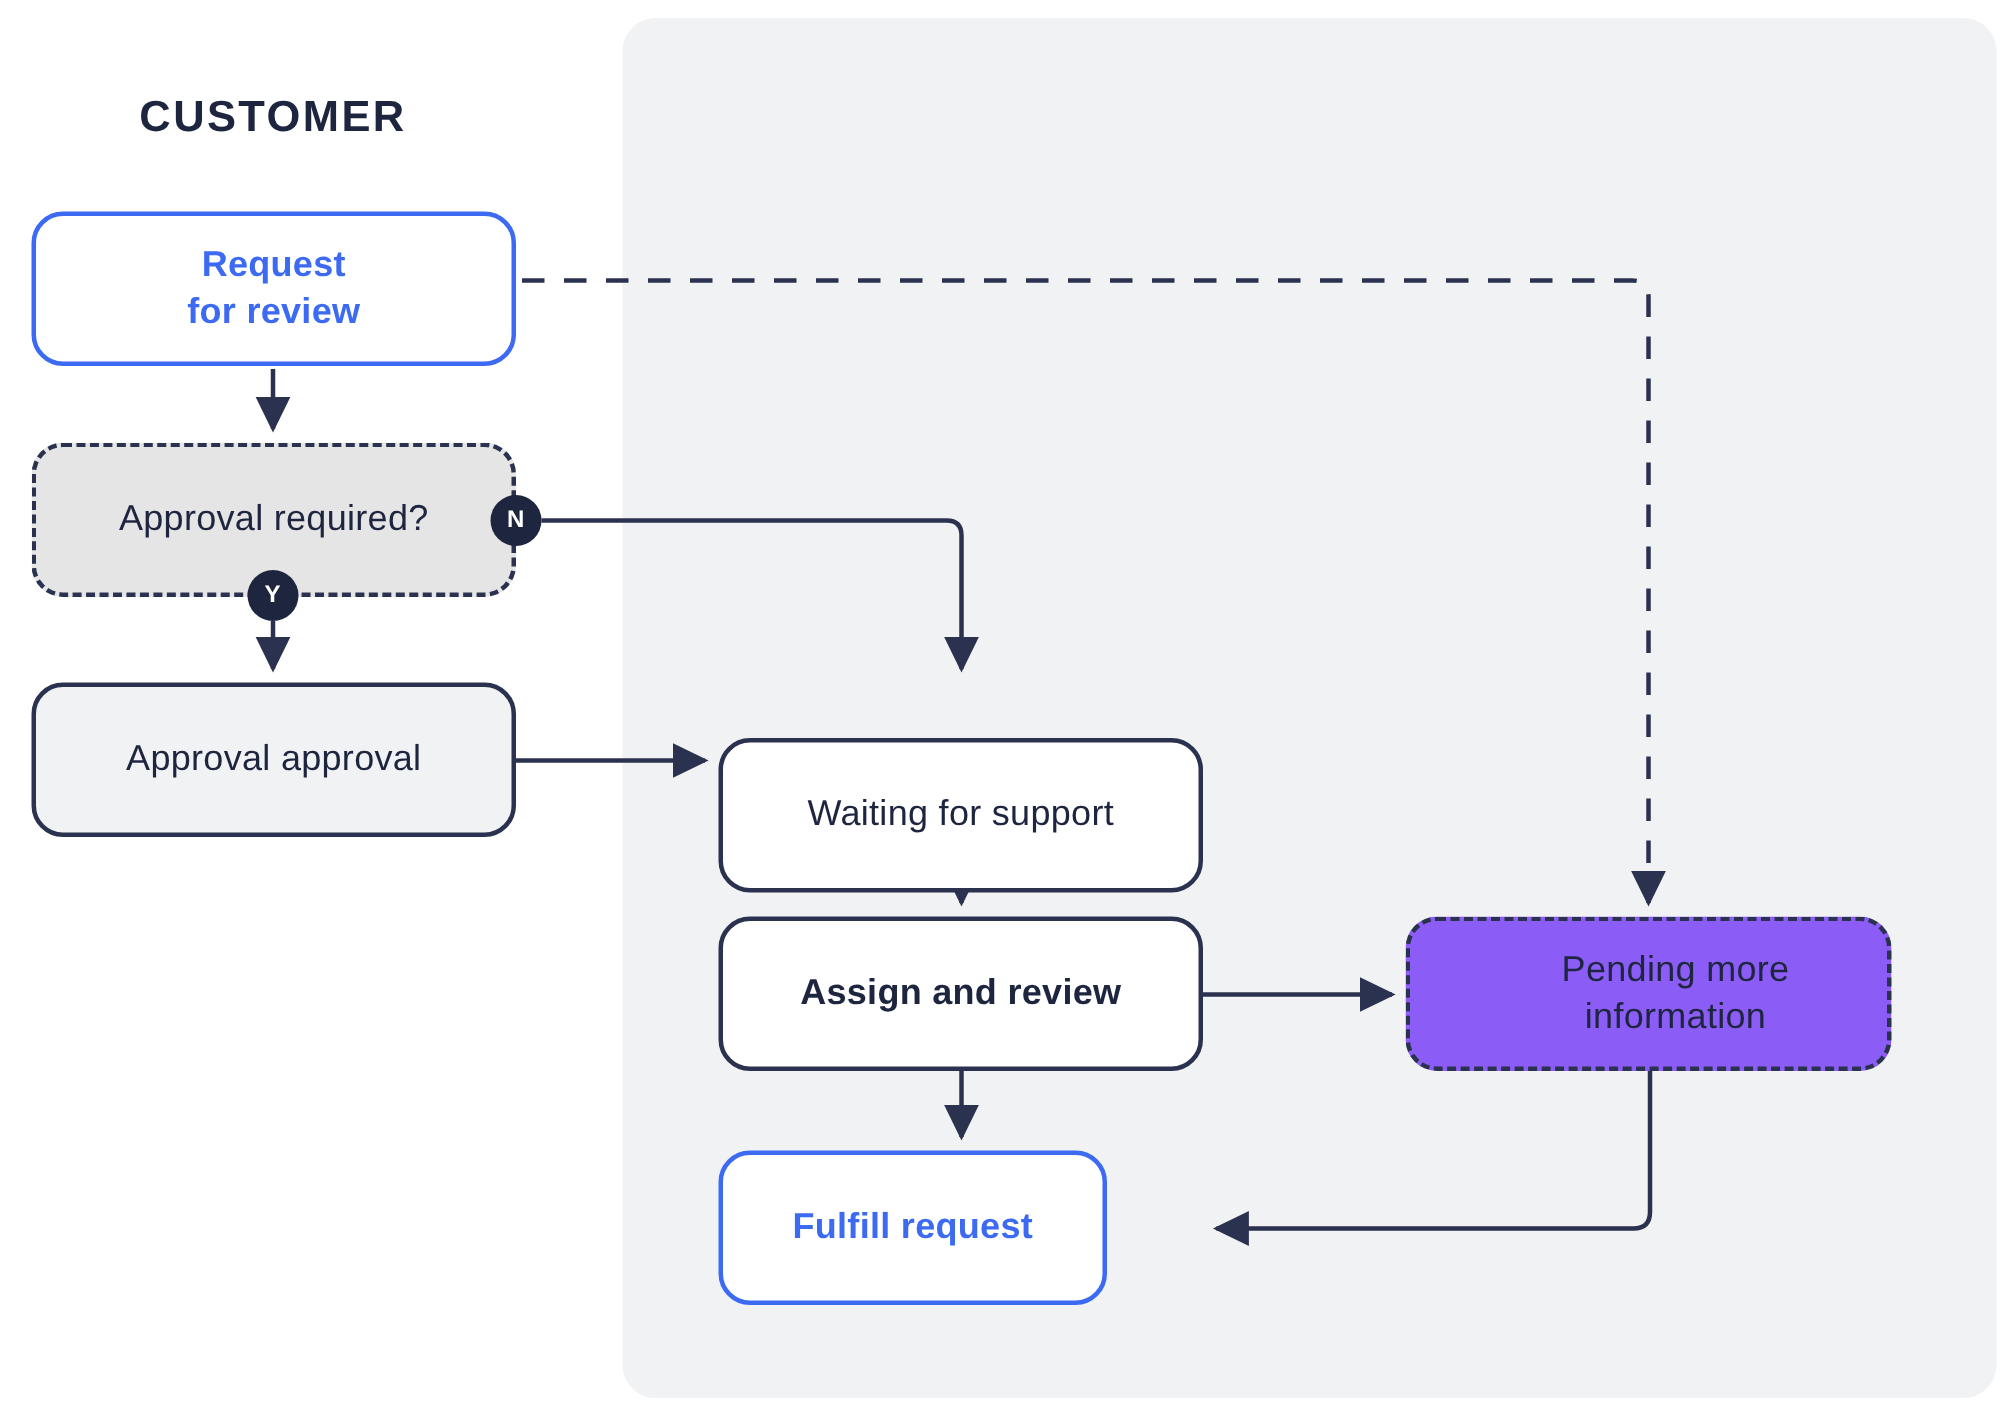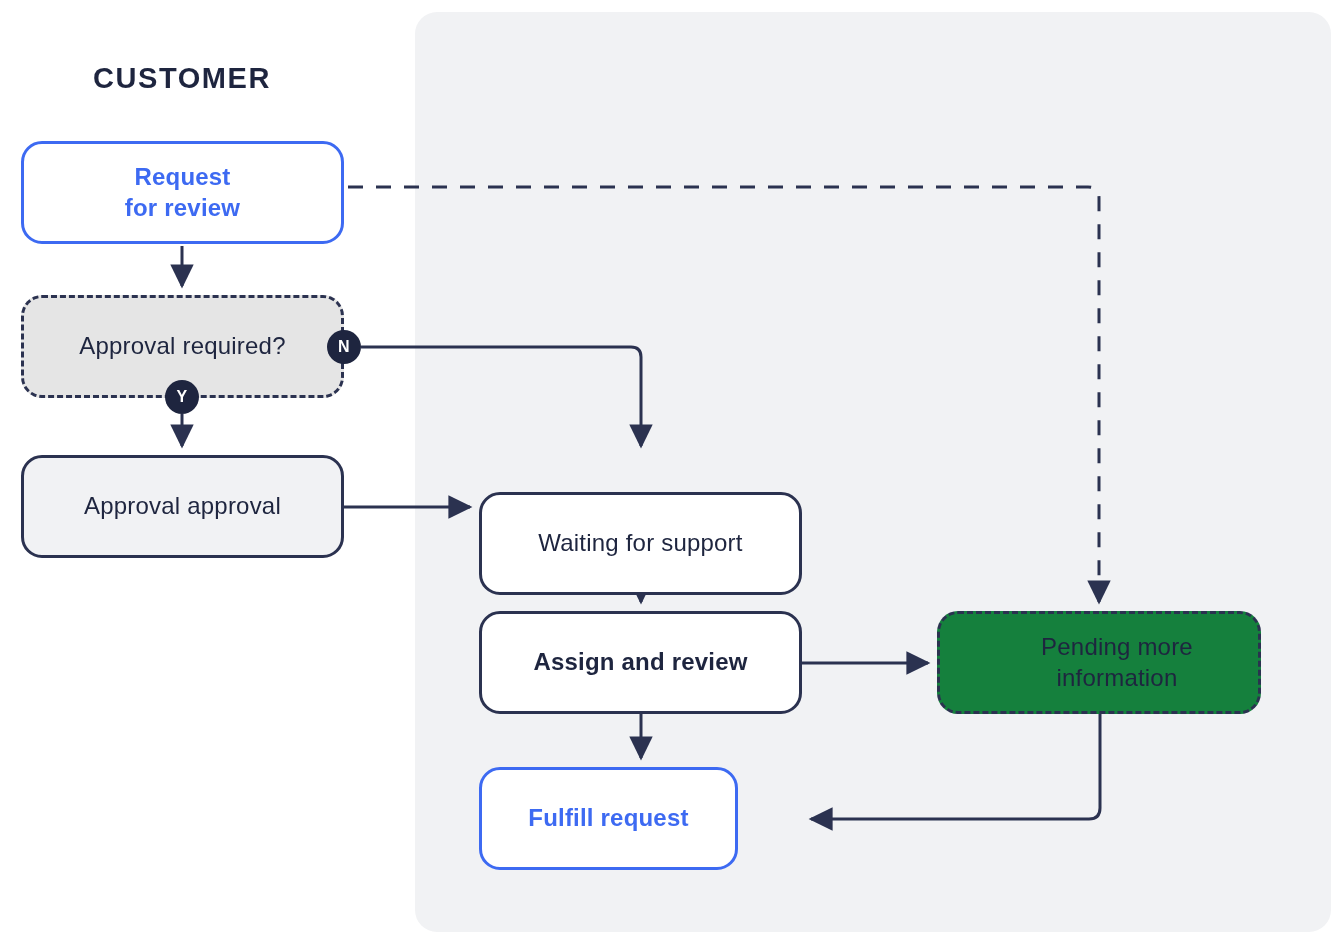--- a/index.html
+++ b/index.html
@@ -60,21 +60,21 @@
   .node-solid-dark-fill{
     border:3px solid #2b3250;
     background:#f1f2f4;
   }
   .node-dashed-fill{
     border:3px dashed #2b3250;
     background:#e5e5e5;
   }
   .node-dashed-white{
     border:3px dashed #2b3250;
-    background:#15803d;
+    background:#8b5cf6;
     padding-left:36px;
   }
 
   #n-request      {left:21px;  top:141px; width:323px; height:103px;}
   #n-approval     {left:21px;  top:295px; width:323px; height:103px;}
   #n-business     {left:21px;  top:455px; width:323px; height:103px;}
   #n-waiting      {left:479px; top:452px; width:323px; height:103px;margin-top:40px;}
   #n-assign       {left:479px; top:611px; width:323px; height:103px;font-weight:bold;}
   #n-fulfill      {left:479px; top:767px; width:259px; height:103px;}
   #n-pending      {left:937px; top:611px; width:324px; height:103px;}

